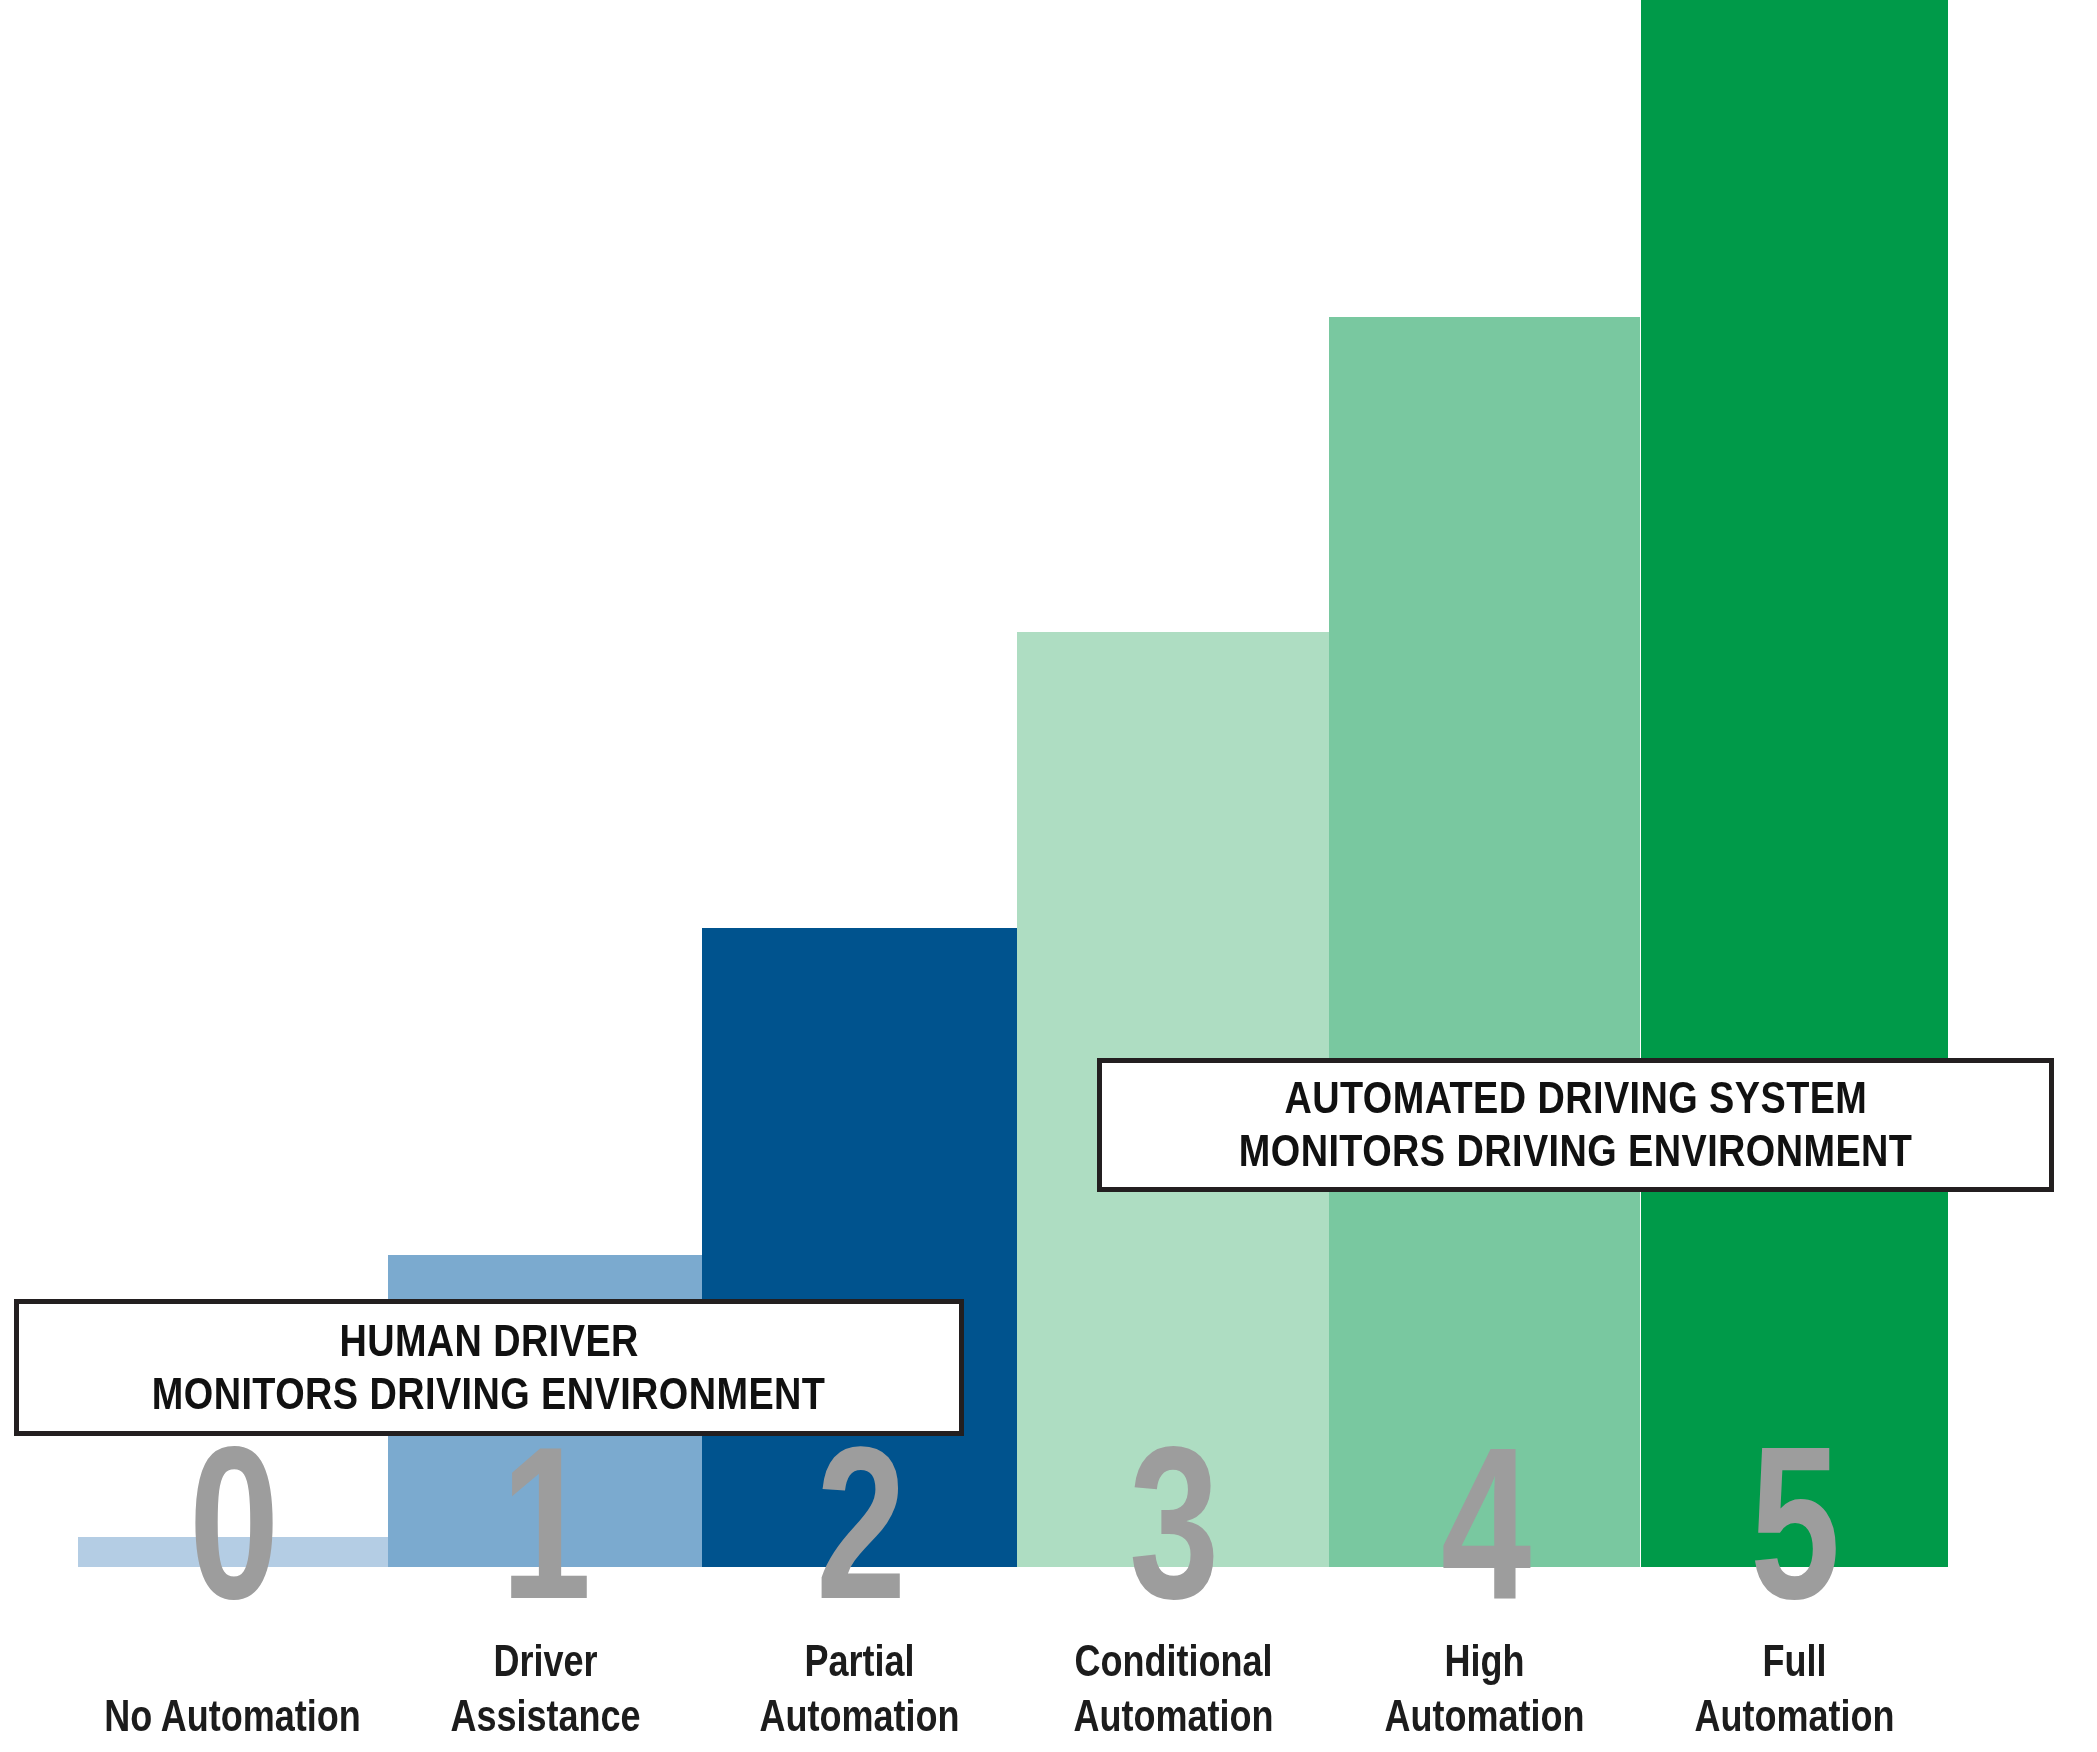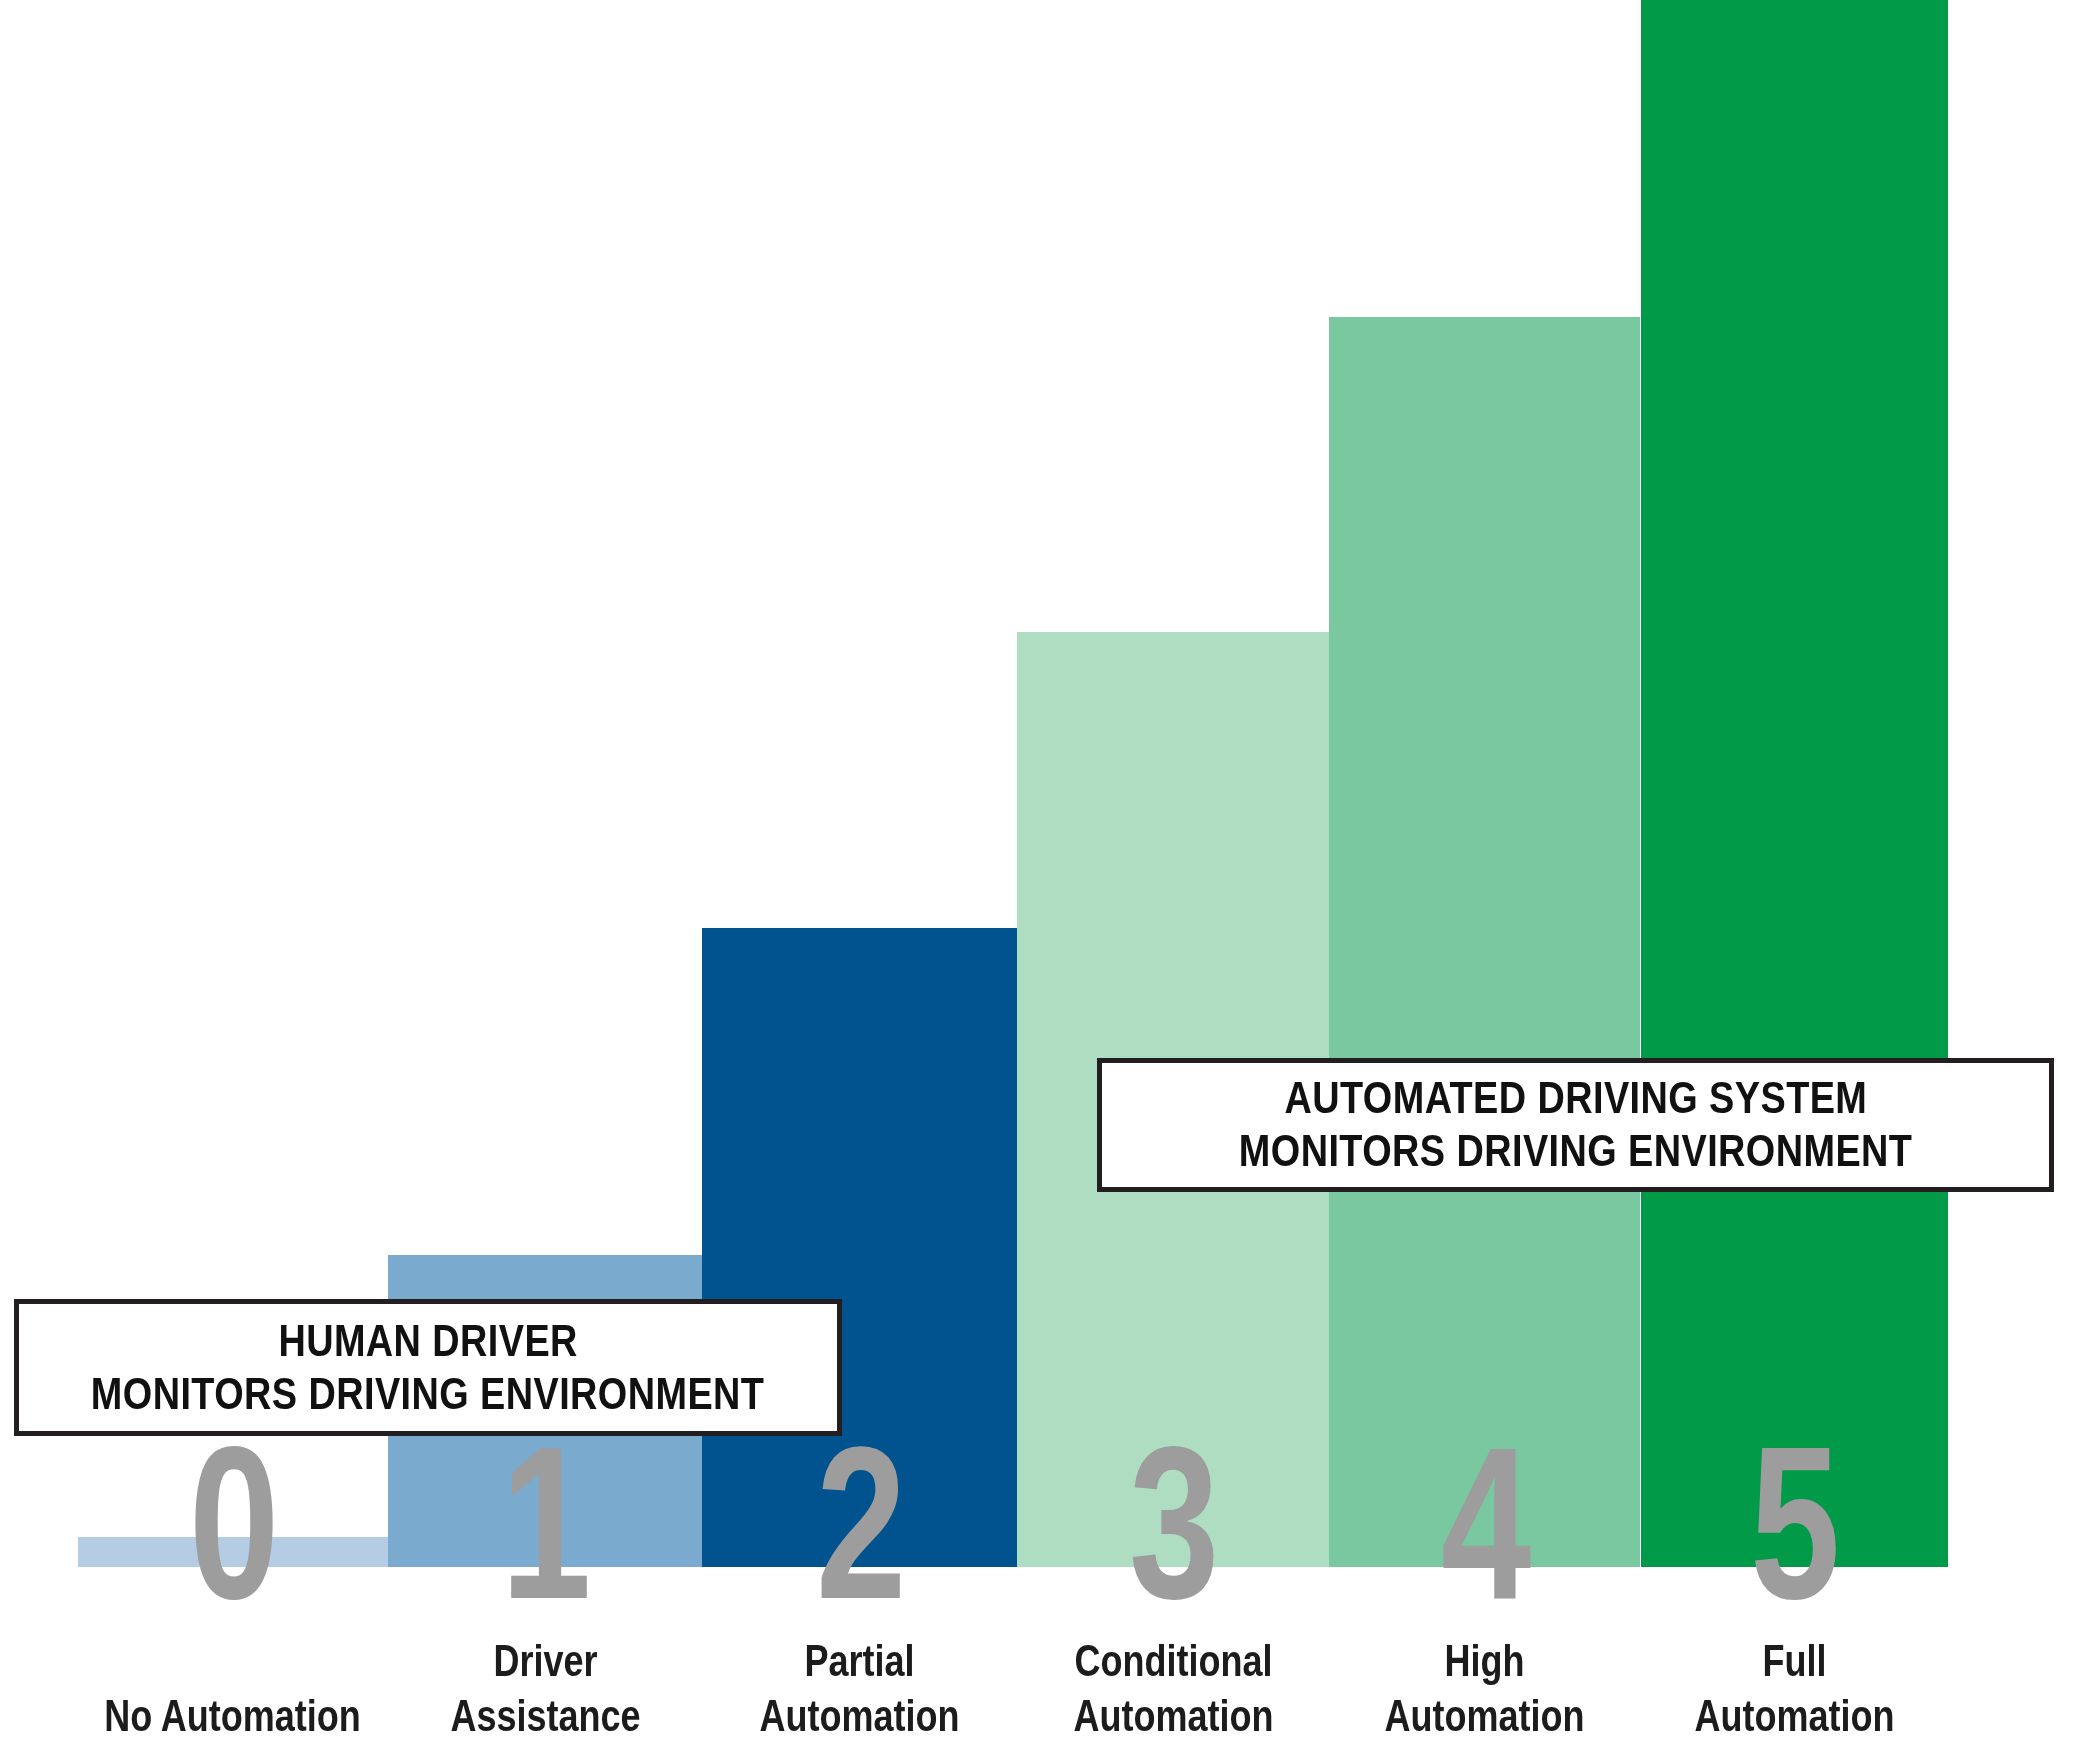--- a/index.html
+++ b/index.html
@@ -76,21 +76,21 @@
     font-size: 44px;
     line-height: 1.20;
     letter-spacing: 0.5px;
     transform: scaleX(0.86);
     transform-origin: center center;
     white-space: nowrap;
     text-align: center;
     user-select: none;
   }
 
-  #callout-human { left: 14px;   top: 1299px; width: 828px; height: 137px; }
+  #callout-human { left: 14px;   top: 1299px; width: 950px; height: 137px; }
   #callout-ads   { left: 1073px; top: 1058px; width: 957px; height: 134px; margin-left: 24px; }
 </style>
 </head>
 <body>
 
 <div id="stage">
 
   <div class="bar" id="bar-0" style="left: 78px; width: 310px; height: 30px; background: rgb(180, 205, 228);"></div>
   <div class="bar" id="bar-1" style="left: 388px; width: 315px; height: 312px; background: rgb(123, 170, 207);"></div>
   <div class="bar" id="bar-2" style="left: 702px; width: 315px; height: 639px; background: rgb(0, 83, 142);"></div>

